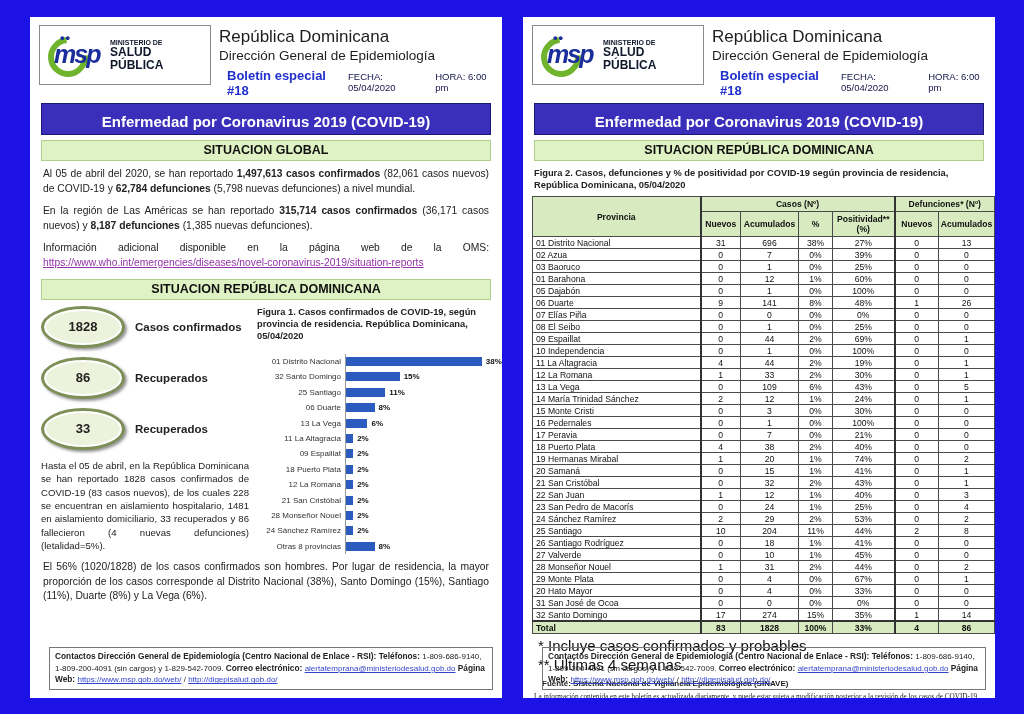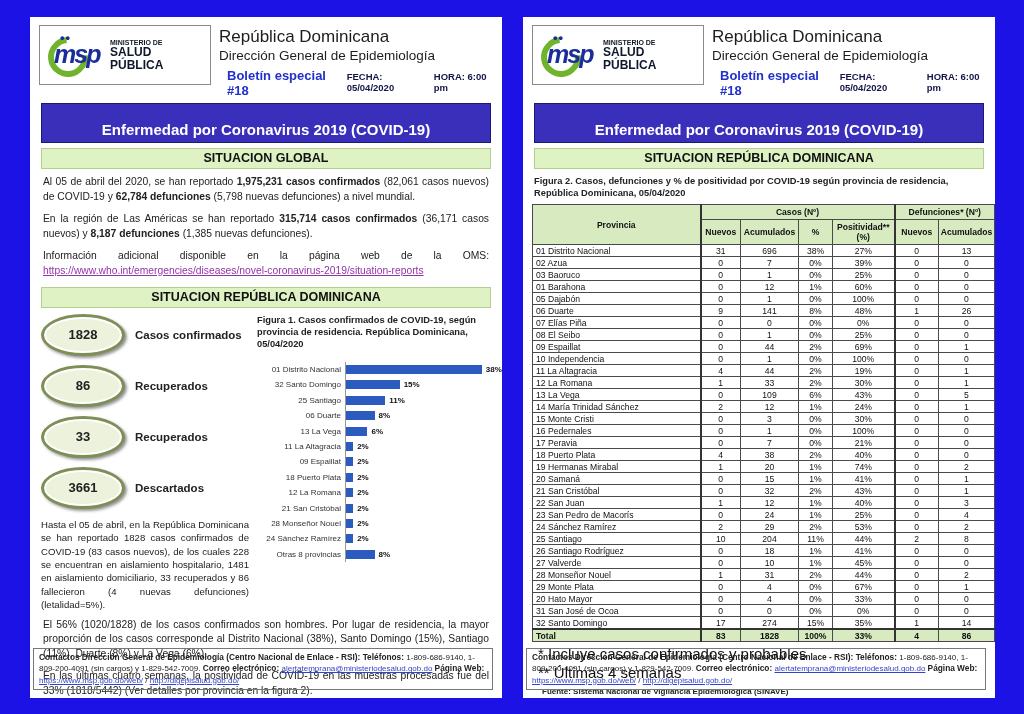--- a/index.html
+++ b/index.html
@@ -38,26 +38,26 @@
     font-size:25px; letter-spacing:-2px;
   }
   .logo-text { color:#0f172a; line-height:1.05; }
   .logo-line1 { font-size:7px; font-weight:bold; }
   .logo-line2 { font-size:12px; font-weight:bold; }
   .hdr-right { flex:1; text-align:left; padding-top:2px; }
   .hdr-country { font-size:17px; color:#1d1d1d; }
   .hdr-dept { font-size:13.5px; color:#1d1d1d; margin-top:1px; }
   .hdr-meta { display:flex; justify-content:center; gap:14px; margin-top:5px; align-items:baseline; }
   .hdr-bulletin { color:#2230cc; font-weight:bold; font-size:13px;margin-left:8px; }
-  .hdr-small { color:#14144a; font-weight:bold; font-size:9.5px; }
+  .hdr-small { color:#14144a; font-weight:normal; font-size:9.5px; }
   
   .banner-blue {
     background:#3a2fbb; border:1px solid #1a1a70; color:#ffffff;
     font-weight:bold; font-size:15px; text-align:center;
-    padding:17px 0 4px; margin:2px 2px 5px;
+    padding:9px 0 4px; margin:2px 2px 5px;
   }
   .banner-green {
     background:#def2c4; border:1px solid #b2d08d; color:#111111;
     font-weight:bold; font-size:12.5px; text-align:center;
     padding:2px 0 3px; margin:0 2px 6px;
   }
   
   .para { font-size:10.3px; color:#222; text-align:justify; line-height:1.42; margin:0 4px 8px; }
   .b { font-weight:bold; }
   .lnk { text-decoration:underline; cursor:pointer; color:#3344cc; }
@@ -91,21 +91,21 @@
   table.prov td { padding:0.5px 3px; height:11px; }
   td.prov-name { text-align:left; }
   td.num { text-align:center; }
   .group-l { border-left:2px solid #333 !important; }
   tr.total-row td { background:#d8ebc0; font-weight:bold; border-top:2px solid #333; }
   .footnote { font-size:15px; color:#111; margin:2px 6px 0; }
   .fuente { font-size:8px; font-weight:bold; color:#222; margin:6px 2px 0 10px; }
   .disclaimer { font-family:"Liberation Serif", serif; font-size:7.2px; color:#222; margin:5px 2px 0; }
   
   .footer-box {
-    position:absolute; left:3px; right:9px; bottom:8px;
+    position:absolute; left:19px; right:9px; bottom:8px;
     border:1px solid #777; padding:3px 5px;
     font-size:8px; color:#222; line-height:1.4;
   }
   .footer-box .b { font-size:8.3px; }
 </style>
 </head>
 <body>
 
 <div class="page">
   <div class="hdr">
@@ -127,45 +127,41 @@
         <span class="hdr-bulletin">Boletín especial #18</span>
         <span class="hdr-small">FECHA: 05/04/2020</span>
         <span class="hdr-small">HORA: 6:00 pm</span>
       </div>
     </div>
   </div>
 
   <div class="banner-blue">Enfermedad por Coronavirus 2019 (COVID-19)</div>
   <div class="banner-green">SITUACION GLOBAL</div>
 
-  <p class="para"><span>Al 05 de abril del 2020, se han reportado </span><span class="b">1,975,231 casos confirmados</span><span> (82,061 casos nuevos) de COVID-19 y </span><span class="b">62,784 defunciones</span><span> (5,798 nuevas defunciones) a nivel mundial.</span></p>
+  <p class="para"><span>Al 05 de abril del 2020, se han reportado </span><span class="b">1,497,613 casos confirmados</span><span> (82,061 casos nuevos) de COVID-19 y </span><span class="b">62,784 defunciones</span><span> (5,798 nuevas defunciones) a nivel mundial.</span></p>
   <p class="para"><span>En la región de Las Américas se han reportado </span><span class="b">315,714 casos confirmados</span><span> (36,171 casos nuevos) y </span><span class="b">8,187 defunciones</span><span> (1,385 nuevas defunciones).</span></p>
   <p class="para"><span>Información adicional disponible en la página web de la OMS: </span><a class="lnk purple">https://www.who.int/emergencies/diseases/novel-coronavirus-2019/situation-reports</a></p>
 
   <div class="banner-green">SITUACION REPÚBLICA DOMINICANA</div>
 
   <div class="rd-cols">
     <div class="rd-left">
       <div>
           <div class="stat-row">
             <div class="oval">1828</div>
             <div class="stat-label">Casos confirmados</div>
           </div>
           <div class="stat-row">
             <div class="oval">86</div>
             <div class="stat-label">Recuperados</div>
           </div>
           <div class="stat-row">
             <div class="oval">33</div>
             <div class="stat-label">Recuperados</div>
           </div>
-          <div class="stat-row">
-            <div class="oval">3661</div>
-            <div class="stat-label">Descartados</div>
-          </div>
         </div>
       <p class="narr">Hasta el 05 de abril, en la República Dominicana se han reportado 1828 casos confirmados de COVID-19 (83 casos nuevos), de los cuales 228 se encuentran en aislamiento hospitalario, 1481 en aislamiento domiciliario, 33 recuperados y 86 fallecieron (4 nuevas defunciones) (letalidad=5%).</p>
     </div>
     <div class="rd-right">
       <div class="fig-title">Figura 1. Casos confirmados de COVID-19, según provincia de residencia. República Dominicana, 05/04/2020</div>
       <div class="chart">
           <div class="chart-row">
             <div class="chart-label">01 Distrito Nacional</div>
             <div class="chart-bar-area">
               <div class="chart-bar" style="width: 95%; background: rgb(43, 91, 190);"></div>
@@ -254,21 +250,20 @@
             <div class="chart-bar-area">
               <div class="chart-bar" style="width: 20%; background: rgb(43, 91, 190);"></div>
               <span class="chart-val">8%</span>
             </div>
           </div>
         </div>
     </div>
   </div>
 
   <p class="para" style="margin-top:6px">El 56% (1020/1828) de los casos confirmados son hombres. Por lugar de residencia, la mayor proporción de los casos corresponde al Distrito Nacional (38%), Santo Domingo (15%), Santiago (11%), Duarte (8%) y La Vega (6%).</p>
-  <p class="para">En las últimas cuatro semanas, la positividad de COVID-19 en las muestras procesadas fue del 33% (1818/5442) (Ver detalles por provincia en la figura 2).</p>
 
   <div class="footer-box"><span class="b">Contactos Dirección General de Epidemiología (Centro Nacional de Enlace - RSI): </span><span class="b">Teléfonos: </span><span>1-809-686-9140, 1-809-200-4091 (sin cargos) y 1-829-542-7009.  </span><span class="b">Correo electrónico: </span><a class="lnk">alertatemprana@ministeriodesalud.gob.do</a><span>  </span><span class="b">Página Web: </span><a class="lnk">https://www.msp.gob.do/web/</a><span> / </span><a class="lnk">http://digepisalud.gob.do/</a></div>
 </div>
 
 <div class="page">
   <div class="hdr">
     <div class="logo-box">
       <div class="logo-mark">
         <div class="logo-ring"></div>
         <span class="logo-dots">••</span>

